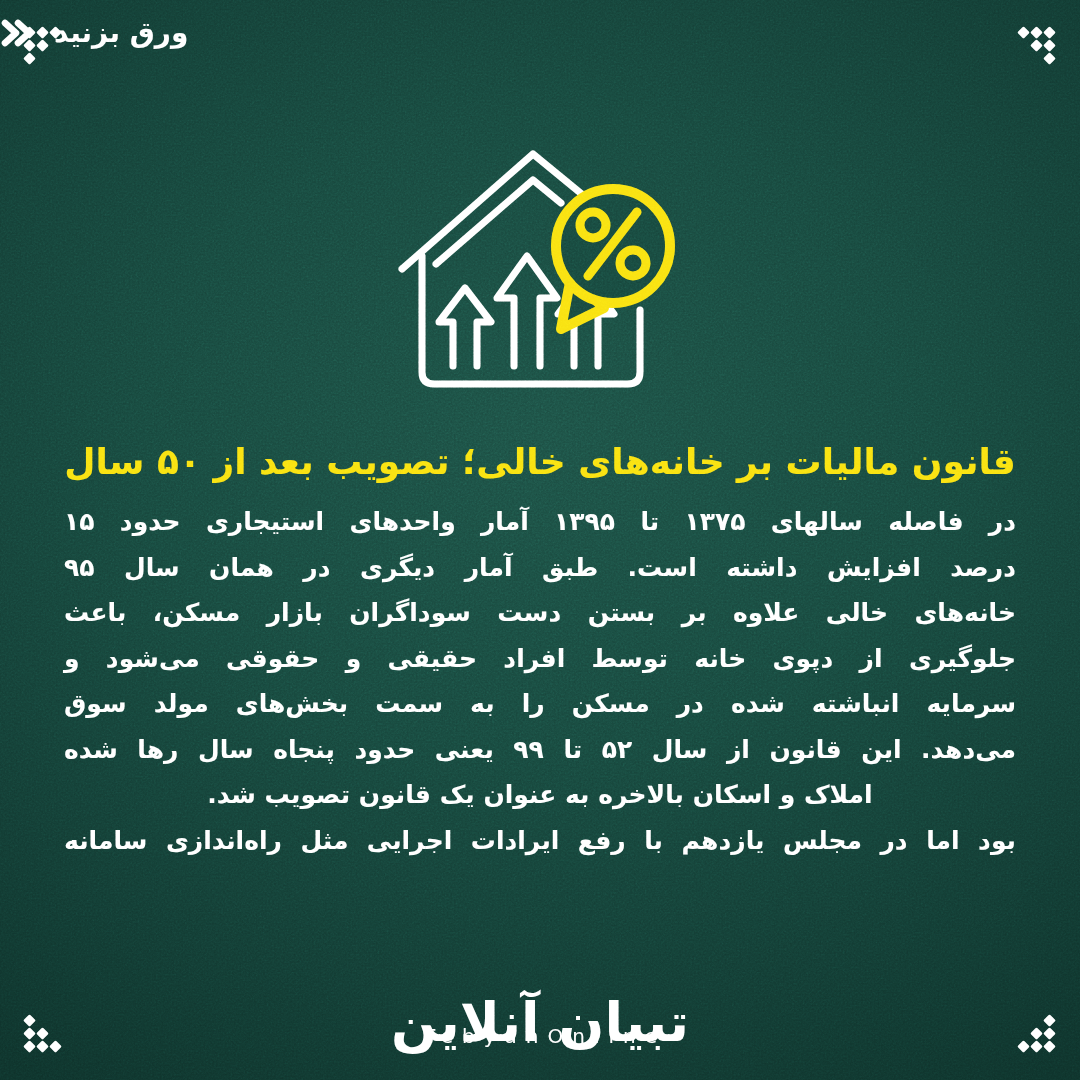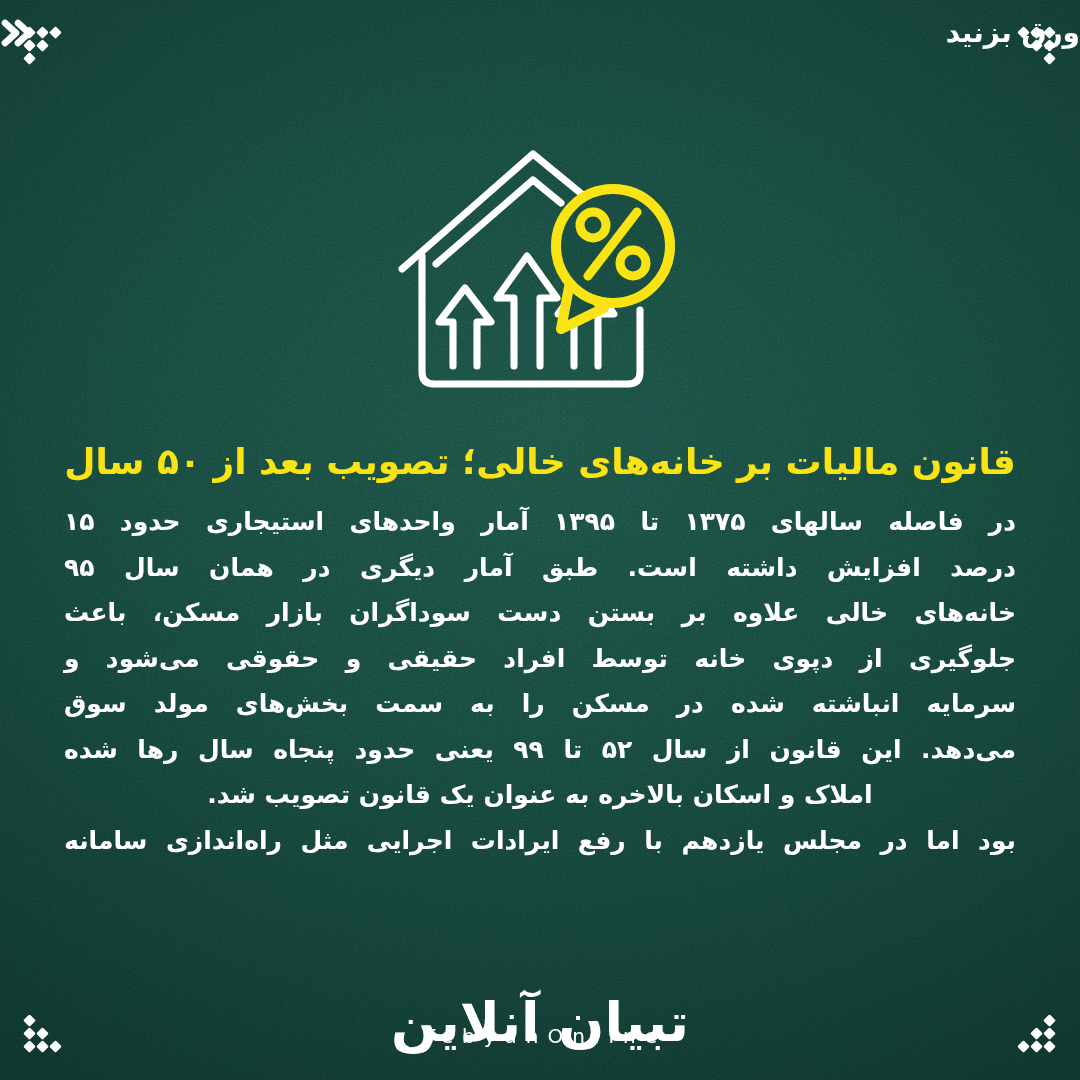--- a/index.html
+++ b/index.html
@@ -5,21 +5,21 @@
   html,body{margin:0;padding:0;background:#0b2521;}
   .page{
     position:relative;width:1080px;height:1080px;overflow:hidden;
     background:radial-gradient(ellipse 950px 760px at 50% 40%, #1c4e43 0%, #17463c 42%, #123a32 76%, #0e312a 100%);
     font-family:"DejaVu Sans",sans-serif;
   }
   .noise-overlay{position:absolute;inset:0;z-index:40;mix-blend-mode:overlay;opacity:.5;pointer-events:none;}
 
   
   .top-label{position:absolute;top:16px;left:0;right:0;z-index:10;
-    display:flex;align-items:center;justify-content:space-between;gap:2px;}
+    display:flex;align-items:center;justify-content:flex-start;gap:18px;}
   .top-label .txt{color:#fff;font-weight:bold;font-size:28px;direction:rtl;}
   .chev{display:block;}
 
   
   .corner{position:absolute;z-index:10;display:grid;grid-template-columns:repeat(3,13px);grid-template-rows:repeat(3,13px);}
   .corner span{position:relative;display:block;}
   .corner span.on::before{content:"";position:absolute;left:2px;top:2px;width:9px;height:9px;background:#fff;transform:rotate(45deg);border-radius:1.5px;}
   .corner.tl{left:23px;top:26px;}
   .corner.tr{right:24px;top:26px;}
   .corner.bl{left:23px;bottom:27px;}

